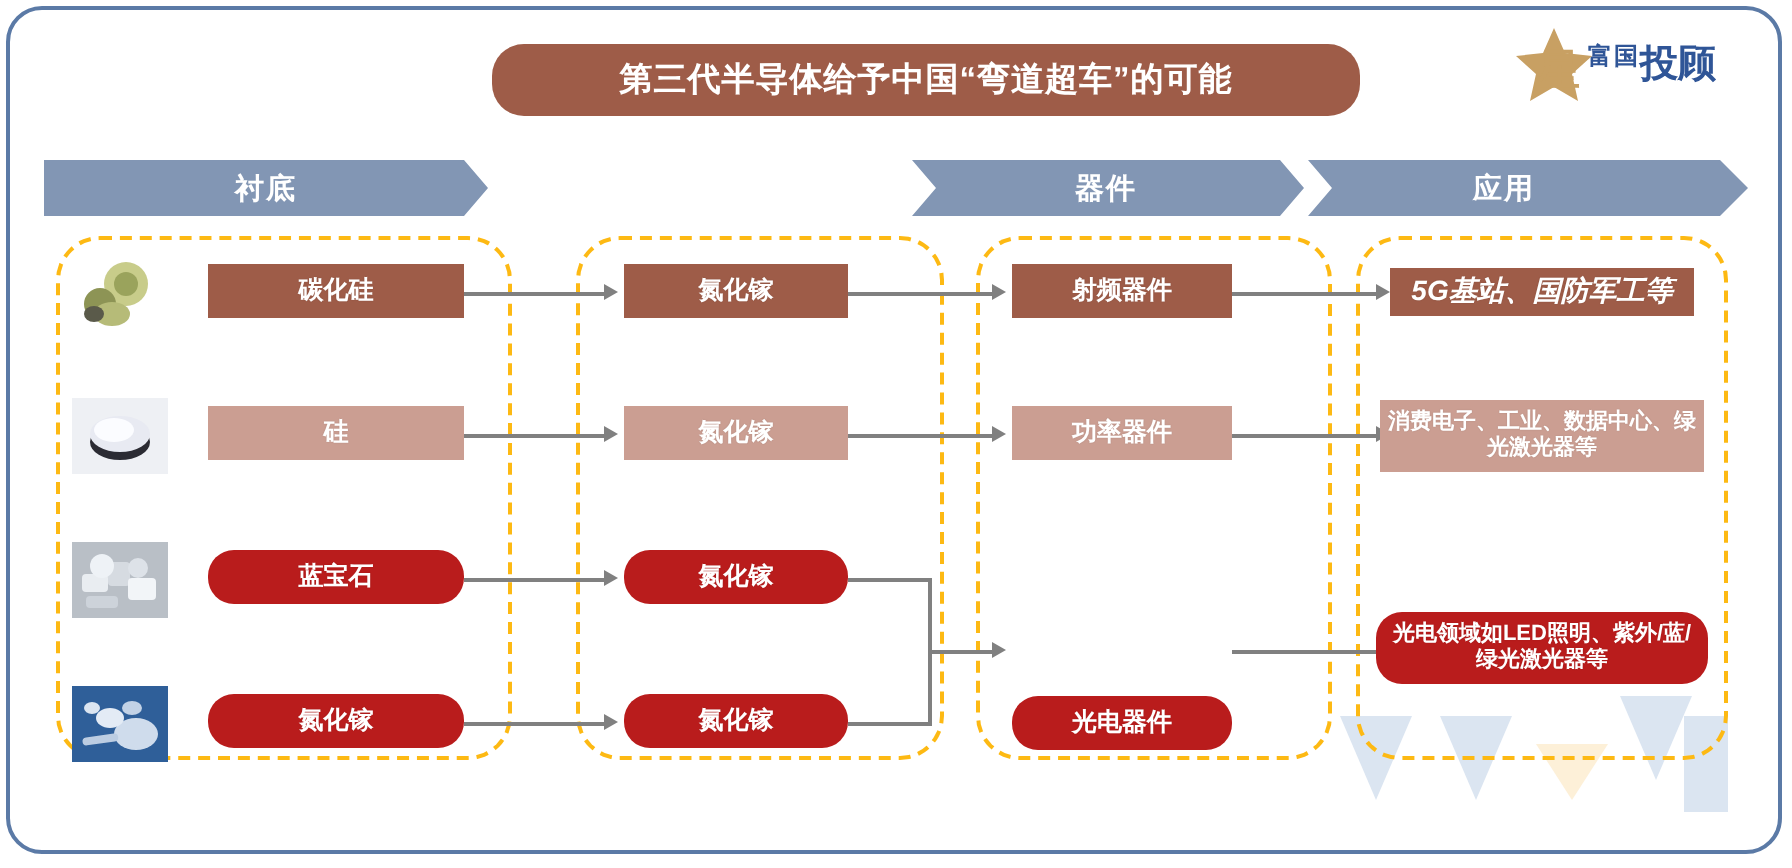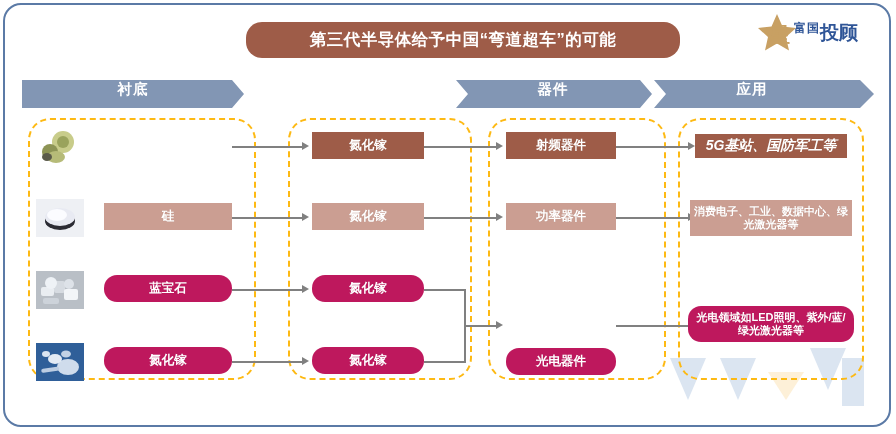--- a/index.html
+++ b/index.html
@@ -86,21 +86,21 @@
   
   .stage-bar{
     position:absolute;
     left:22px;top:80px;
     width:852px;height:28px;
   }
   .stage-seg{
     position:absolute;
     top:0;height:28px;
     background:#8296b4;
-    display:flex;align-items:flex-start;justify-content:center;
+    display:flex;align-items:center;justify-content:center;
   }
   .stage-seg span{
     color:#ffffff;font-size:14.5px;font-weight:bold;
     letter-spacing:1px;
   }
   .stage-chev{
     position:absolute;top:0;
     width:26px;height:28px;
     background:#ffffff;
     clip-path:polygon(0 0,14px 0,26px 14px,14px 28px,0 28px,12px 14px);
@@ -129,21 +129,21 @@
     padding:2px 4px;
   }
   .box span{
     color:#ffffff;
     font-weight:bold;
     line-height:1.22;
     text-shadow:0 0 1px rgba(0,0,0,.12);
   }
   .c-dark{background:#9e5c48;}
   .c-rose{background:#cb9e92;}
-  .c-tan {background:#be185d;border-radius:13px;}
+  .c-tan {background:#b91c1c;border-radius:13px;}
 
   
   .conn{
     position:absolute;
     background:#808080;
   }
   .arrow{
     position:absolute;
     width:0;height:0;
     border-top:4.5px solid transparent;
@@ -277,20 +277,23 @@
     <svg width="48" height="38" viewBox="0 0 48 38">
       <rect width="48" height="38" fill="#2f5f99"></rect>
       <ellipse cx="32" cy="24" rx="11" ry="8" fill="#cfdcec"></ellipse>
       <ellipse cx="19" cy="16" rx="7" ry="5" fill="#e3ebf5"></ellipse>
       <ellipse cx="10" cy="11" rx="4" ry="3" fill="#dbe5f1"></ellipse>
       <ellipse cx="30" cy="11" rx="5" ry="3.5" fill="#c2d2e6"></ellipse>
       <rect x="5" y="26" width="18" height="4" rx="2" fill="#bccde2" transform="rotate(-8 5 26)"></rect>
     </svg>
   </div>
 
+  <div class="box c-dark" style="left:104px;top:132px;width:128px;height:27px;">
+    <span style="font-size:12.5px;">碳化硅</span>
+  </div>
   <div class="box c-rose" style="left:104px;top:203px;width:128px;height:27px;">
     <span style="font-size:12.5px;">硅</span>
   </div>
   <div class="box c-tan" style="left:104px;top:275px;width:128px;height:27px;">
     <span style="font-size:12.5px;">蓝宝石</span>
   </div>
   <div class="box c-tan" style="left:104px;top:347px;width:128px;height:27px;">
     <span style="font-size:12.5px;">氮化镓</span>
   </div>
 

